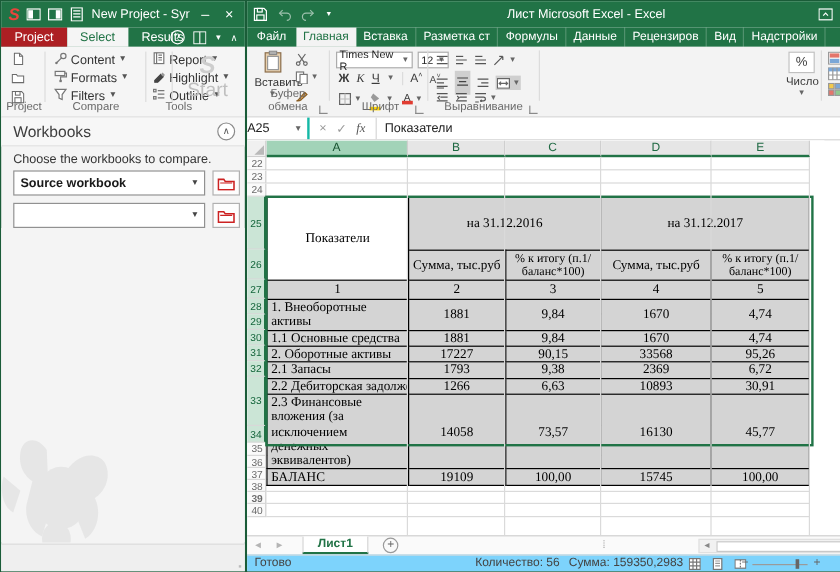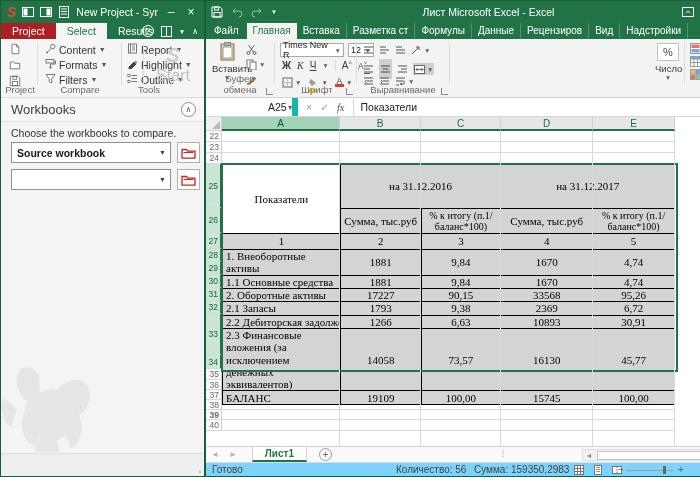--- a/index.html
+++ b/index.html
@@ -92,22 +92,22 @@
   .colbar { display:inline-block; width:9px; height:2.5px; margin-top:-1px; }
   .num-grp { position:absolute; left:449px; top:4px; width:26px; text-align:center; }
   .num-grp .pct { width:22px; height:18px; border:1px solid #c0c0c0; background:#fff; margin:0 auto;
                   font-size:11px; line-height:17px; color:#444; }
   .sty-item { display:flex; align-items:center; gap:3px; height:13px; font-size:9.5px; white-space:nowrap; }
   .car { font-size:6.5px; color:#666; }
   .rib-collapse { position:absolute; right:4px; bottom:2px; font-size:8px; color:#666; }
 
   .xl-formula { position:absolute; left:0; top:97px; right:0; height:19px; background:#fff;
                 border-bottom:1px solid #d6d6d6; display:flex; align-items:center; font-size:10.5px; }
-  .name-box { width:52px; height:100%; border-right:6px solid #14b8a6; display:flex; align-items:center;
-              padding-left:22px; color:#222;margin-left:40px; }
+  .name-box { width:52px; height:100%; border-right:2px solid #14b8a6; display:flex; align-items:center;
+              padding-left:0; color:#222; }
   .name-box .arr { margin-left:auto; font-size:7px; color:#666; padding-right:4px; }
   .fx-btns { display:flex; align-items:center; gap:8px; padding:0 8px; border-right:1px solid #d6d6d6; height:100%; color:#9a9a9a; }
   .fx { font-family:"Liberation Serif",serif; font-style:italic; color:#555; }
   .formula-val { flex:1; padding-left:7px; color:#222; }
   .fchev { padding:0 6px; color:#666; font-size:8px; }
 
   
   .xl-grid { position:absolute; left:0; top:116px; width:481px; height:329px; overflow:hidden; background:#fff; }
   .colheads { position:absolute; left:0; top:0; height:14px; display:flex; width:100%; }
   .corner { width:16px; height:14px; background:#f0f0f0; border-right:1px solid #cfcfcf;

